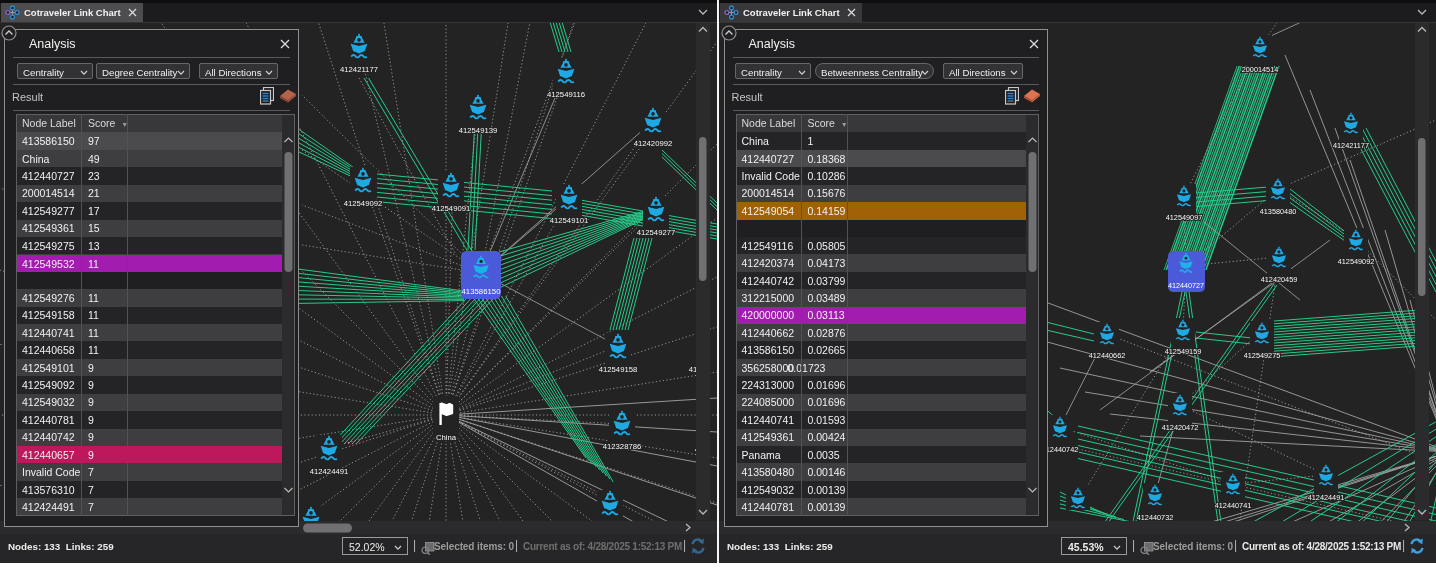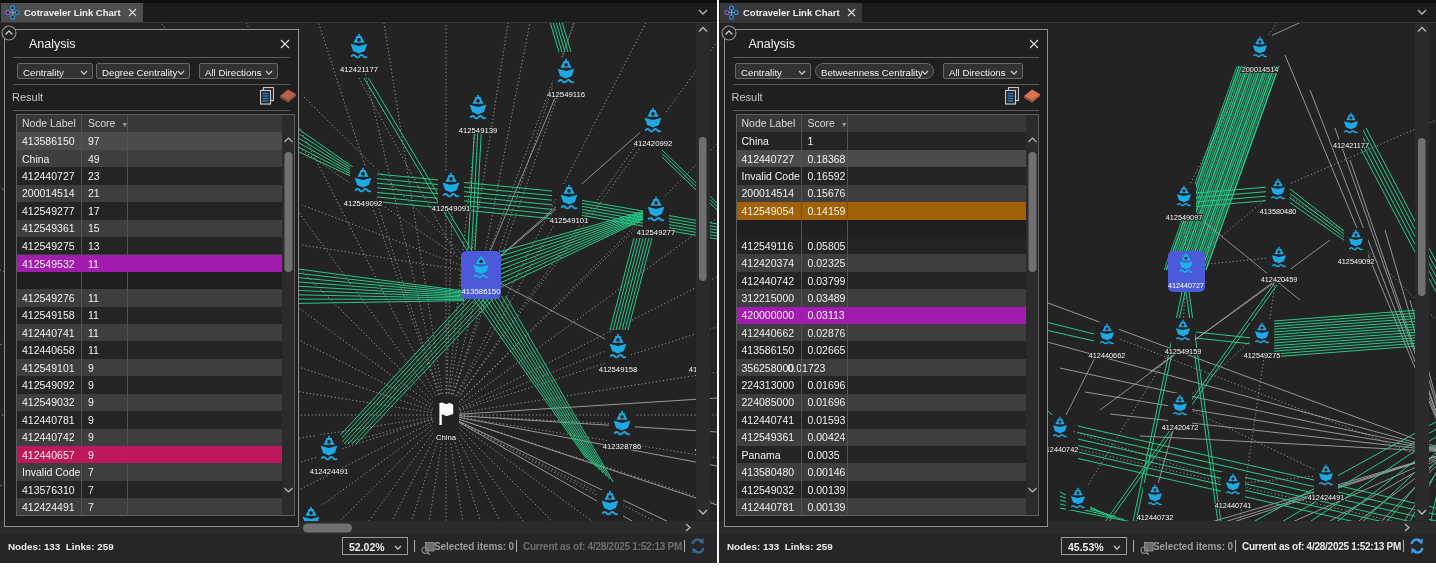--- a/index.html
+++ b/index.html
@@ -395,21 +395,21 @@
 <div style="position:absolute;left:16px;top:114px;width:278.5px;height:402px;border:1px solid #5f5f61;box-sizing:border-box;pointer-events:none"></div>
 <div style="position:absolute;left:81px;top:114px;width:1px;height:402px;background:#525254"></div>
 <div style="position:absolute;left:127px;top:114px;width:1px;height:402px;background:#525254"></div>
 <svg width="16" height="16" style="position:absolute;left:1px;top:25px">
   <circle cx="8" cy="8" r="7" fill="#202022" stroke="#909092" stroke-width="1.2"></circle>
   <path d="M4.5 9.5 L8 6 L11.5 9.5" fill="none" stroke="#d0d0d0" stroke-width="1.3"></path>
 </svg>
 <div style="position:absolute;left:0px;top:534px;width:717px;height:29px;background:#262628">
   <span class="sb" style="left:8px;top:7px;font-weight:600;font-size:9.8px">Nodes: 133&nbsp;&nbsp;Links: 259</span>
   <div style="position:absolute;left:342px;top:3px;width:66px;height:18px;background:#242426;border:1px solid #9a9a9a">
-     <span class="sb" style="left:6px;top:2.5px;font-weight:700">52.02%</span>
+     <span class="sb" style="left:6px;top:2.5px;font-weight:400">52.02%</span>
      <svg width="8" height="6" style="position:absolute;right:5px;top:7px">
           <path d="M1 1 L4 4.2 L7 1" fill="none" stroke="#cfcfcf" stroke-width="1.2"></path>
         </svg>
   </div>
   <span style="position:absolute;left:413px;top:4px;color:#b5b5b5;font-size:12px">|</span>
   <svg width="14" height="13" style="position:absolute;left:421px;top:8px" viewBox="0 0 14 13">
      <rect x="4.5" y="0.5" width="8.5" height="8.5" fill="#6b6b6e" stroke="#9a9a9a" stroke-width="0.8"></rect>
      <circle cx="4.2" cy="8.2" r="3.2" fill="none" stroke="#8a8a8a" stroke-width="1.2"></circle>
      <line x1="6.4" y1="10.4" x2="8.8" y2="12.8" stroke="#8a8a8a" stroke-width="1.4"></line>
   </svg>
@@ -681,37 +681,37 @@
 <div class="trow" style="left:16.5px;top:132.4px;width:290.5px;height:17.42px;background:#242427">
       <span class="c1" style="width:65px">China</span>
       <span class="c2" style="width:46px">1</span>
     </div>
 <div class="trow" style="left:16.5px;top:149.8px;width:290.5px;height:17.42px;background:#4b4b4e">
       <span class="c1" style="width:65px">412440727</span>
       <span class="c2" style="width:46px">0.18368</span>
     </div>
 <div class="trow" style="left:16.5px;top:167.2px;width:290.5px;height:17.42px;background:#242427">
       <span class="c1" style="width:65px">Invalid Code</span>
-      <span class="c2" style="width:46px">0.16592</span>
+      <span class="c2" style="width:46px">0.10286</span>
     </div>
 <div class="trow" style="left:16.5px;top:184.7px;width:290.5px;height:17.42px;background:#3e3e41">
       <span class="c1" style="width:65px">200014514</span>
       <span class="c2" style="width:46px">0.15676</span>
     </div>
 <div class="trow" style="left:16.5px;top:202.1px;width:290.5px;height:17.42px;background:#a16207">
       <span class="c1" style="width:65px">412549054</span>
       <span class="c2" style="width:46px">0.14159</span>
     </div>
 <div class="trow" style="left:16.5px;top:236.9px;width:290.5px;height:17.42px;background:#242427">
       <span class="c1" style="width:65px">412549116</span>
       <span class="c2" style="width:46px">0.05805</span>
     </div>
 <div class="trow" style="left:16.5px;top:254.3px;width:290.5px;height:17.42px;background:#3e3e41">
       <span class="c1" style="width:65px">412420374</span>
-      <span class="c2" style="width:46px">0.02325</span>
+      <span class="c2" style="width:46px">0.04173</span>
     </div>
 <div class="trow" style="left:16.5px;top:271.8px;width:290.5px;height:17.42px;background:#242427">
       <span class="c1" style="width:65px">412440742</span>
       <span class="c2" style="width:46px">0.03799</span>
     </div>
 <div class="trow" style="left:16.5px;top:289.2px;width:290.5px;height:17.42px;background:#3e3e41">
       <span class="c1" style="width:65px">312215000</span>
       <span class="c2" style="width:46px">0.03489</span>
     </div>
 <div class="trow" style="left:16.5px;top:306.6px;width:290.5px;height:17.42px;background:#a21caf">

